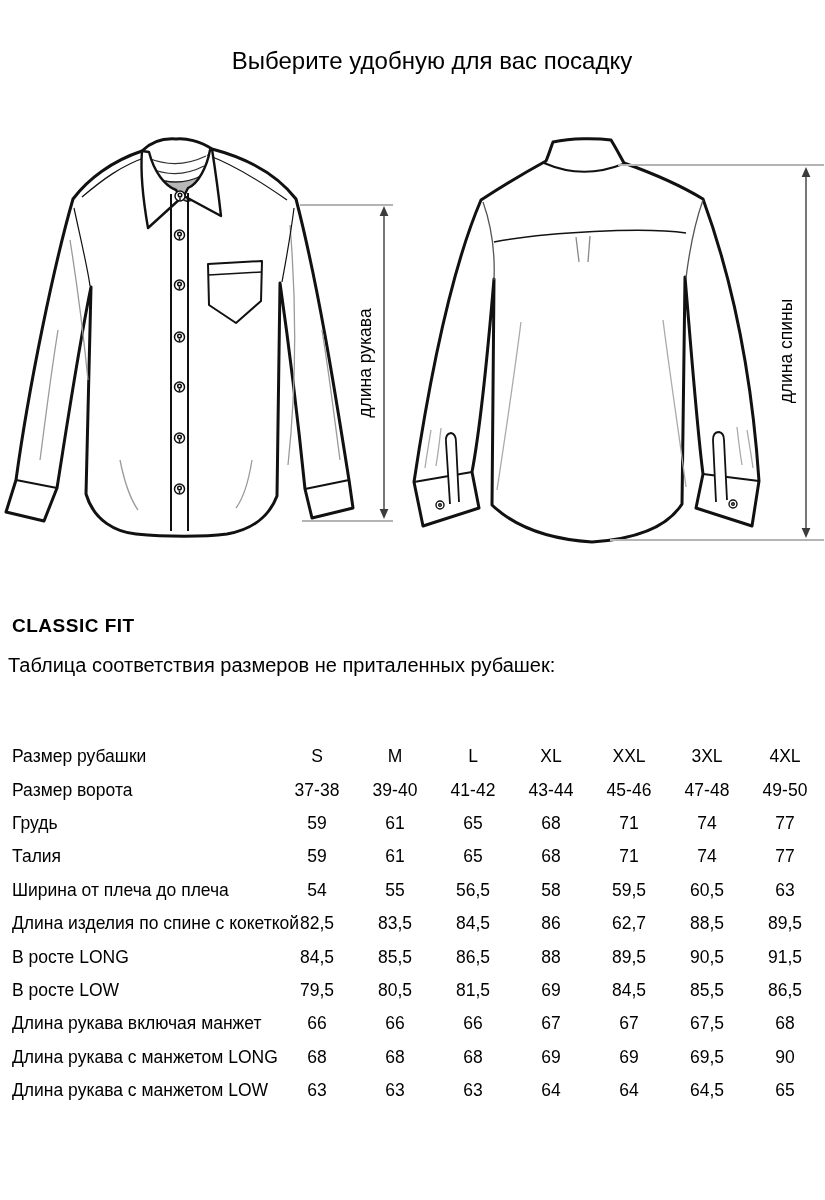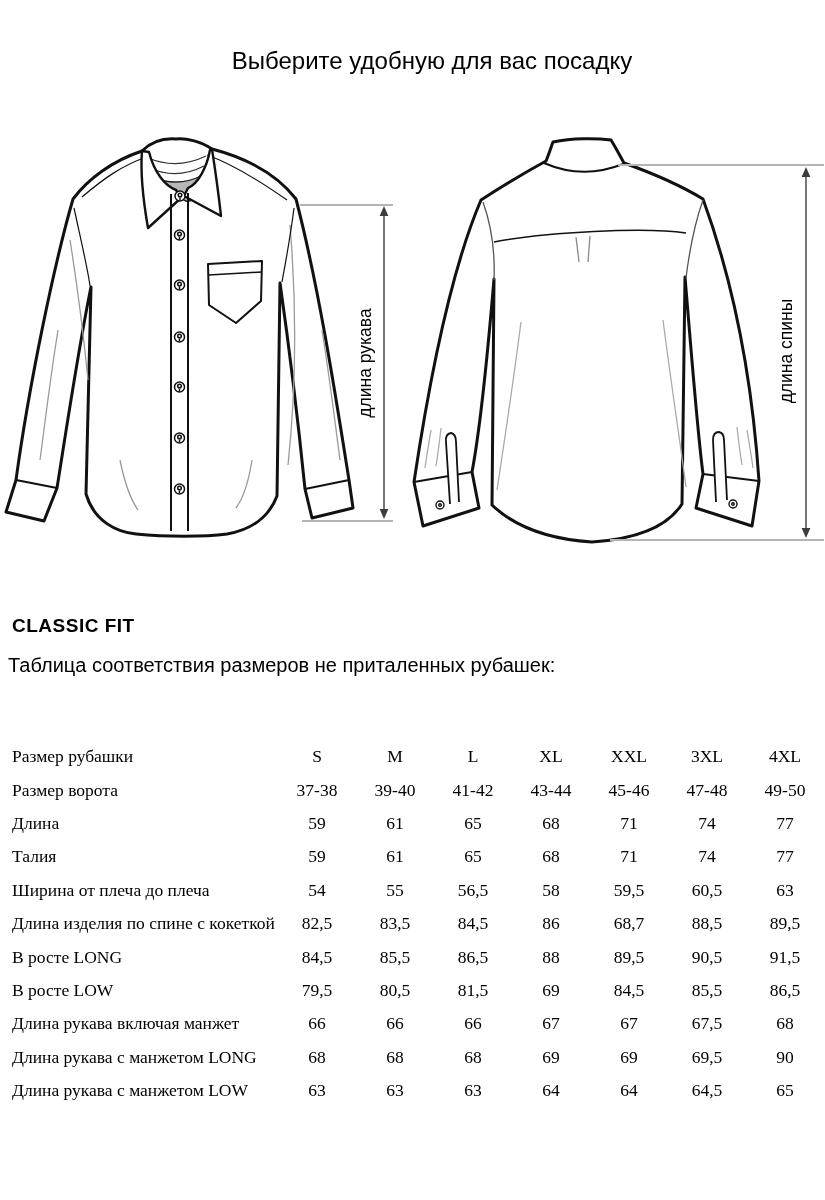--- a/index.html
+++ b/index.html
@@ -20,21 +20,21 @@
   svg text { font-family:"Liberation Sans", sans-serif; font-size:17.5px; fill:#000; }
   .heading {
     position:absolute; left:12px; top:615px; margin:0;
     font-size:19px; font-weight:700; letter-spacing:0.5px;
   }
   .caption {
     position:absolute; left:8px; top:654px; margin:0;
     font-size:20px; font-weight:400;
   }
   .size-table { position:absolute; left:12px; top:740px; width:812px; }
-  .trow  { display:flex; align-items:center; height:33.4px;font-family:Liberation Serif, serif; }
+  .trow  { display:flex; align-items:center; height:33.4px; }
   .tlabel{ width:266px; font-size:17.5px; white-space:nowrap; }
   .tcell { width:78px;  font-size:17.5px; text-align:center; }
 </style>
 </head>
 <body>
 
 <div class="page">
 
   <h1 class="title">Выберите удобную для вас посадку</h1>
 
@@ -208,21 +208,21 @@
         <div class="tlabel">Размер ворота</div>
         <div class="tcell">37-38</div>
         <div class="tcell">39-40</div>
         <div class="tcell">41-42</div>
         <div class="tcell">43-44</div>
         <div class="tcell">45-46</div>
         <div class="tcell">47-48</div>
         <div class="tcell">49-50</div>
       </div>
       <div class="trow">
-        <div class="tlabel">Длина</div>
+        <div class="tlabel">Грудь</div>
         <div class="tcell">59</div>
         <div class="tcell">61</div>
         <div class="tcell">65</div>
         <div class="tcell">68</div>
         <div class="tcell">71</div>
         <div class="tcell">74</div>
         <div class="tcell">77</div>
       </div>
       <div class="trow">
         <div class="tlabel">Талия</div>
@@ -243,21 +243,21 @@
         <div class="tcell">59,5</div>
         <div class="tcell">60,5</div>
         <div class="tcell">63</div>
       </div>
       <div class="trow">
         <div class="tlabel">Длина изделия по спине с кокеткой</div>
         <div class="tcell">82,5</div>
         <div class="tcell">83,5</div>
         <div class="tcell">84,5</div>
         <div class="tcell">86</div>
-        <div class="tcell">68,7</div>
+        <div class="tcell">62,7</div>
         <div class="tcell">88,5</div>
         <div class="tcell">89,5</div>
       </div>
       <div class="trow">
         <div class="tlabel">В росте LONG</div>
         <div class="tcell">84,5</div>
         <div class="tcell">85,5</div>
         <div class="tcell">86,5</div>
         <div class="tcell">88</div>
         <div class="tcell">89,5</div>

